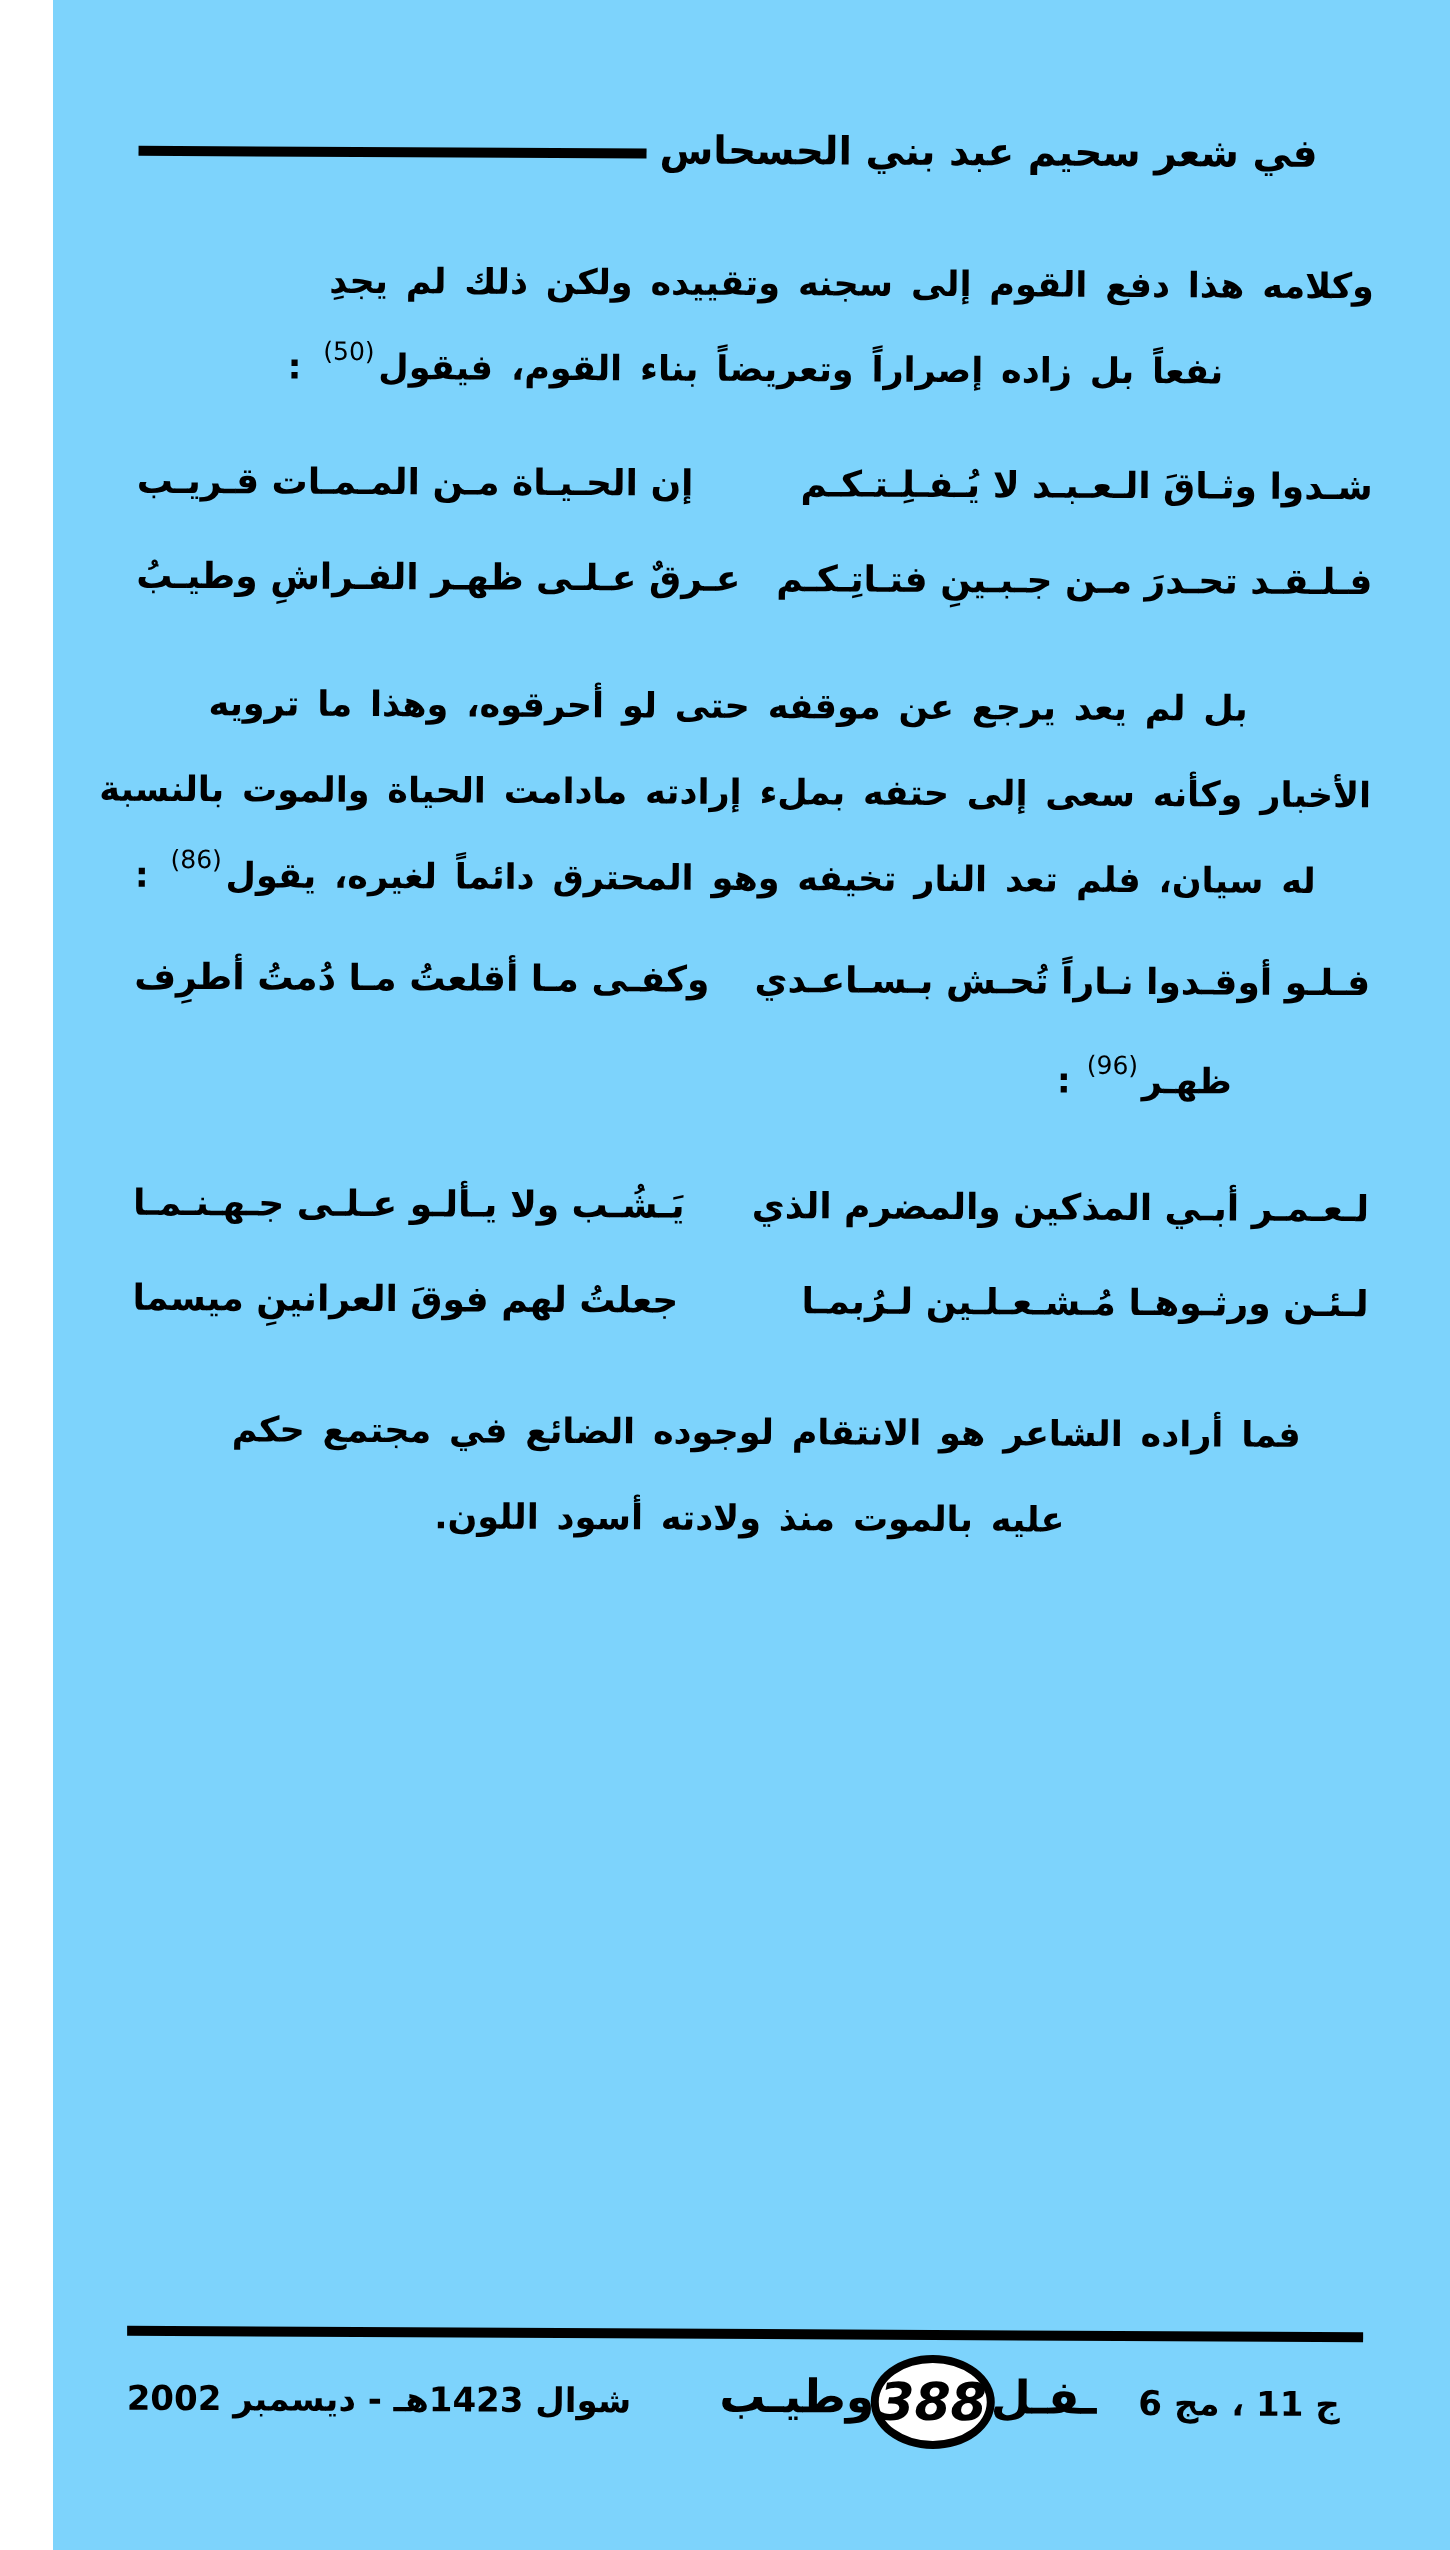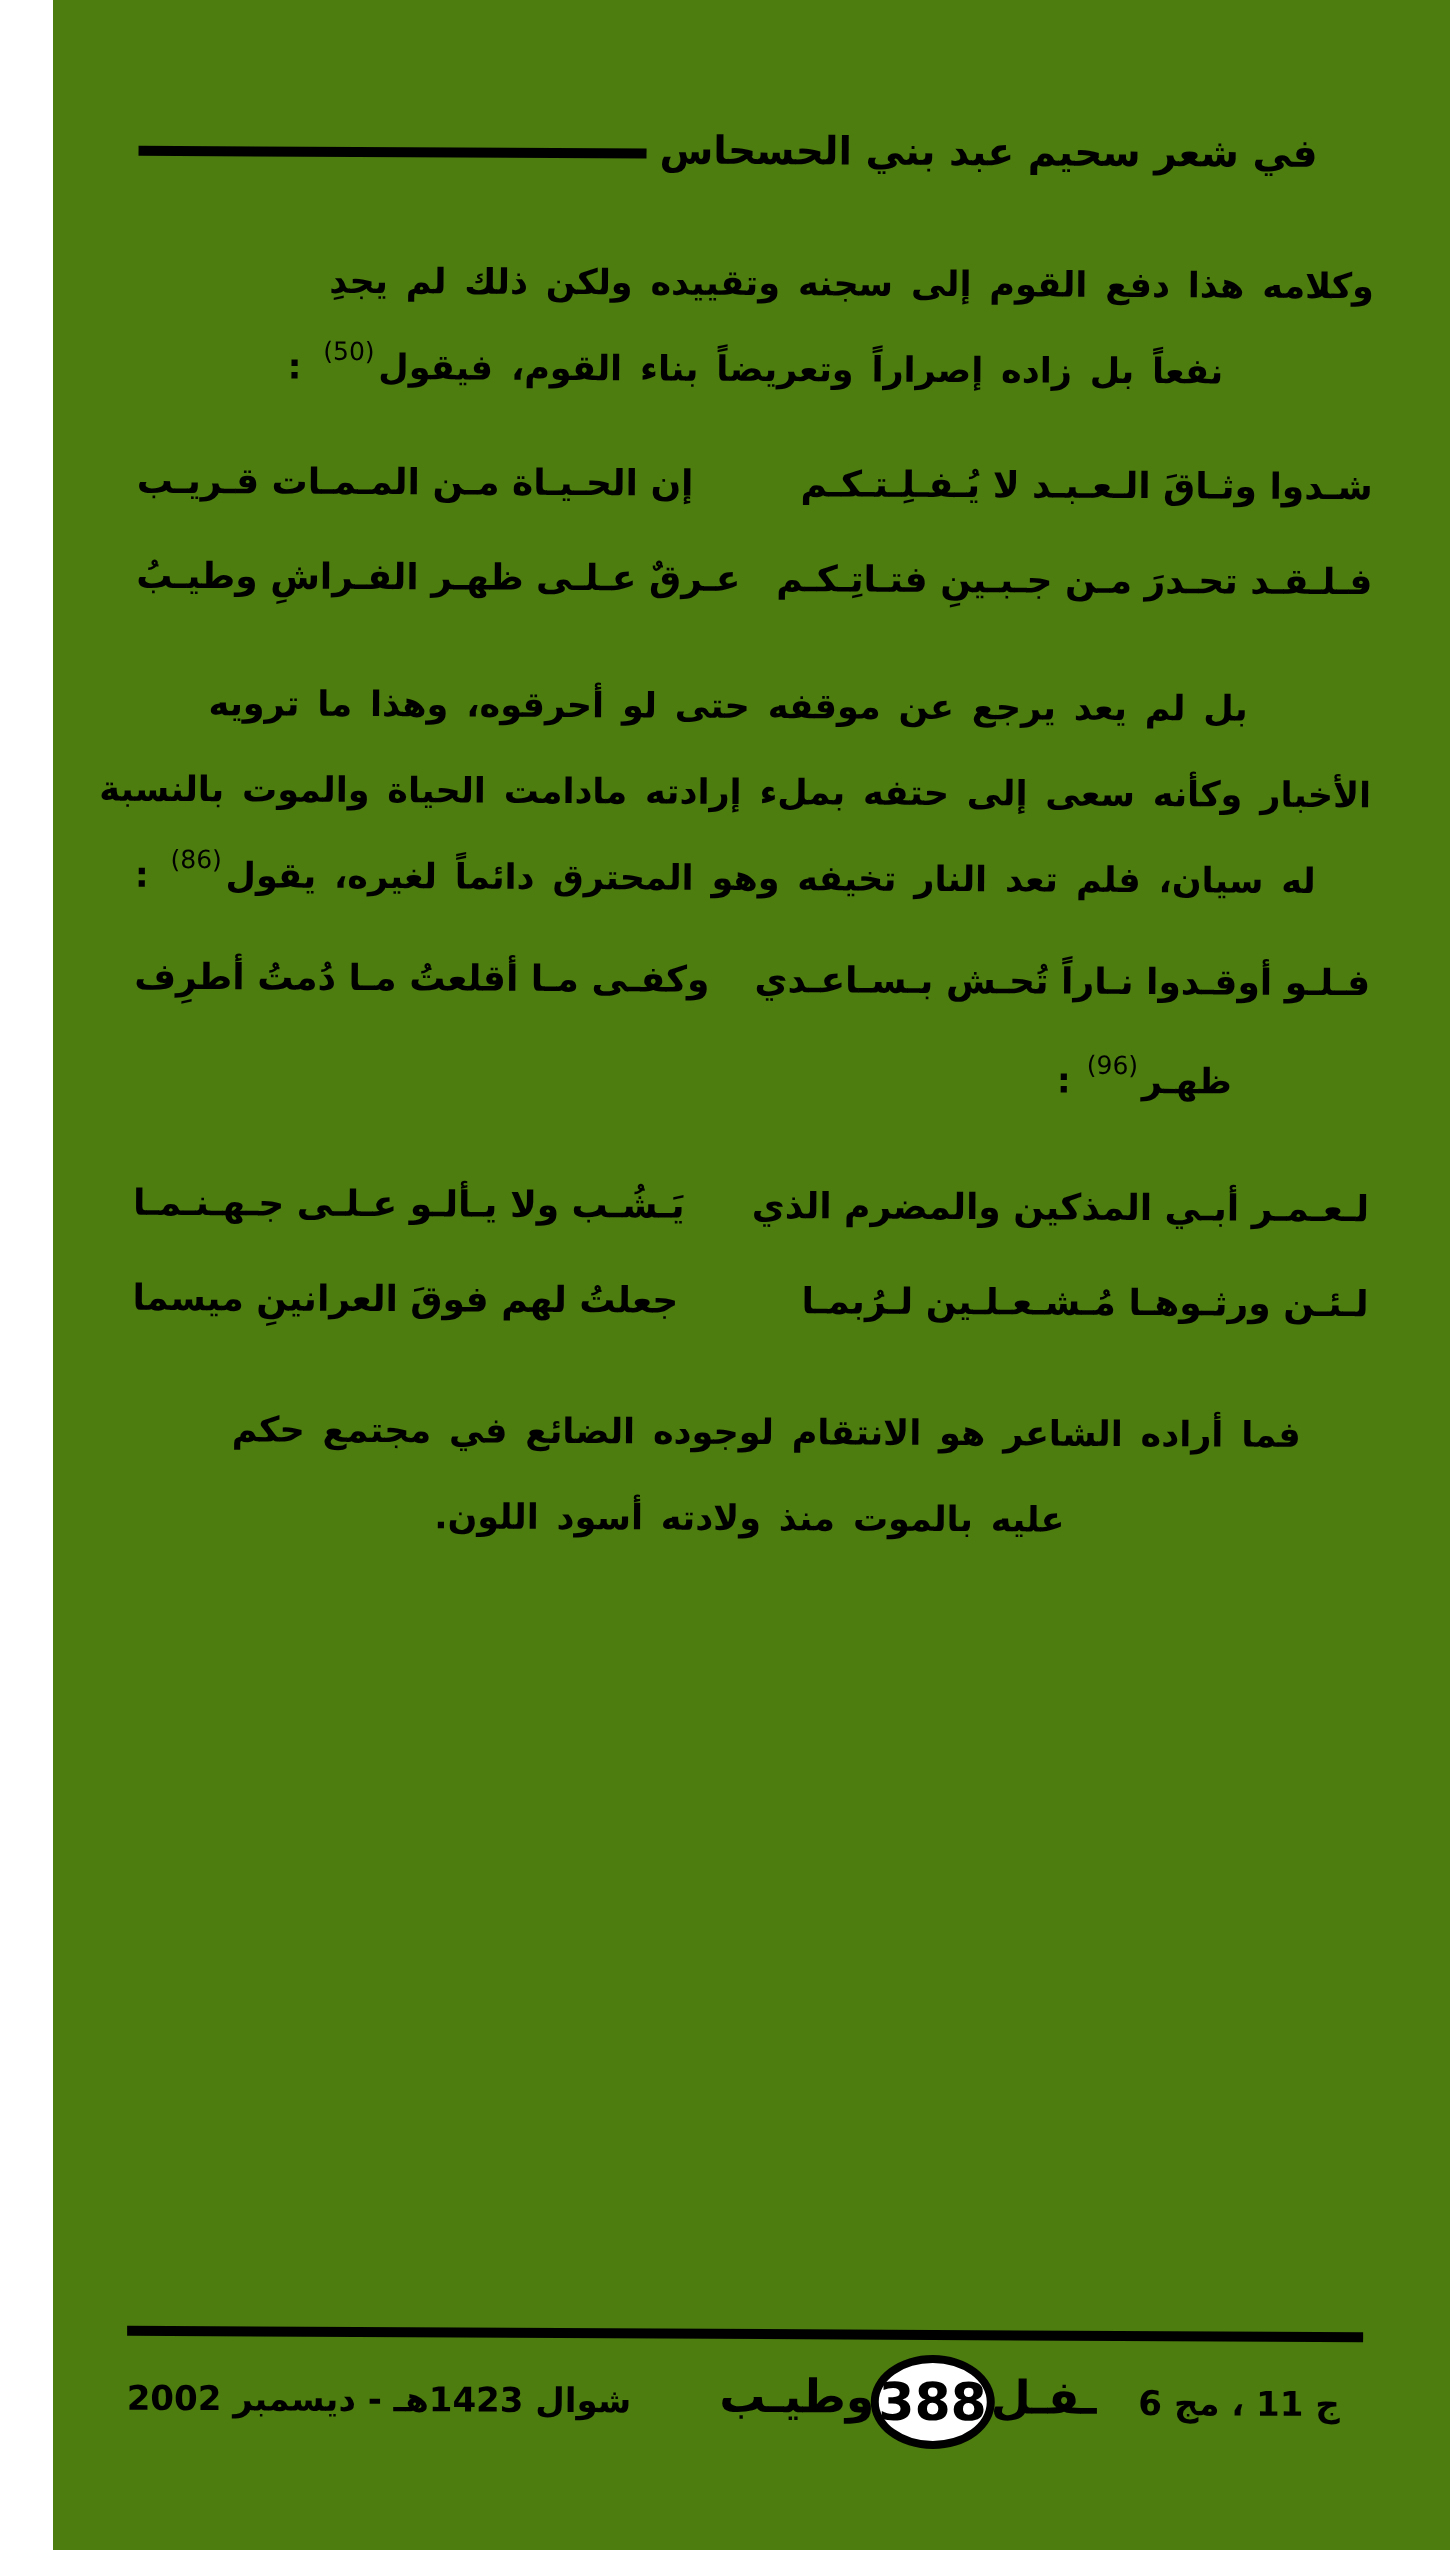--- a/index.html
+++ b/index.html
@@ -6,21 +6,21 @@
   html, body { background: #ffffff; }
   body {
     width: 1451px; height: 2550px;
     font-family: "DejaVu Sans", sans-serif;
     color: #000;
     overflow: hidden;
   }
   .page {
     position: relative;
     width: 1398px; height: 2550px;
-    background: #4d7c0f;
+    background: #7dd3fc;
     direction: rtl;
     overflow: hidden;
   }
   .sheet {
     position: absolute;
     inset: 0;
     padding: 0 81px;
     transform: rotate(0.3deg);
     transform-origin: 50% 40%;
   }
@@ -132,20 +132,21 @@
     border-radius: 50%;
     display: flex;
     align-items: center;
     justify-content: center;
     font-size: 52px;
     font-weight: bold;
     background: #fff;
     margin: 0 -3.8px;
     flex: none;
     direction: ltr;
+    font-style: italic;
   }
 </style>
 </head>
 <body>
 
 <div class="page">
   <div class="sheet">
 
     <div class="header">
       <div class="header-title">في شعر سحيم عبد بني الحسحاس</div>

